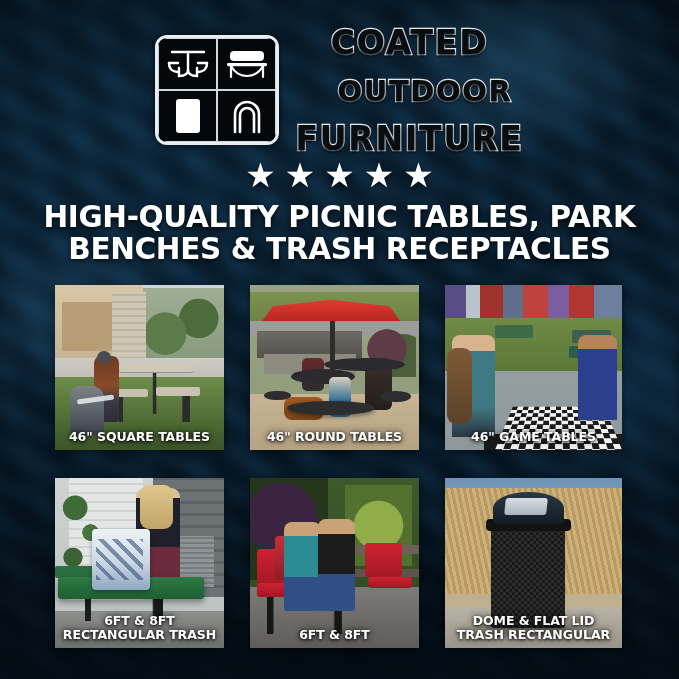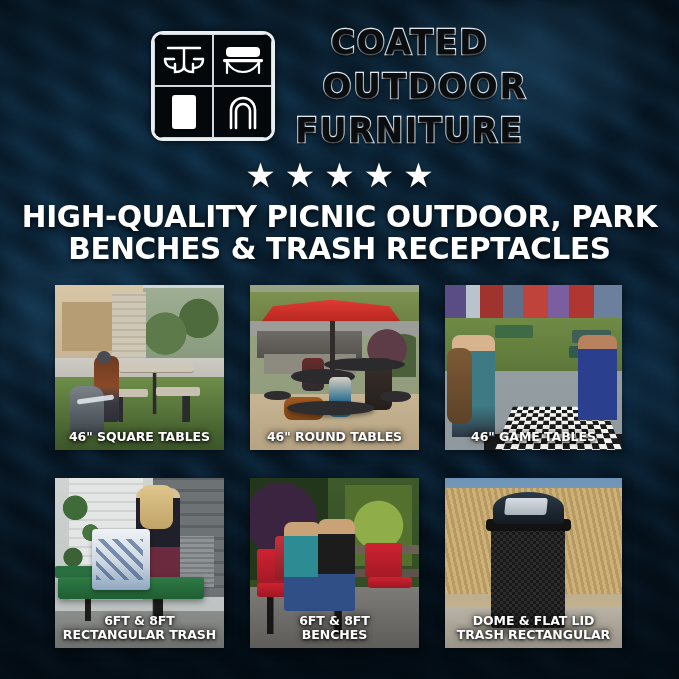--- a/index.html
+++ b/index.html
@@ -87,36 +87,36 @@
     position:relative;
     border:1.5px solid #cfd8de;
     display:flex; align-items:center; justify-content:center;
     background:#05080b;
   }
   .logo-cell svg{ display:block; }
 
   .wordmark{
     display:flex; flex-direction:column;
     align-items:center; justify-content:space-between;
-    gap:9px;
+    gap:16px;
     padding-top:2px;
   }
   .wm-line{
     font-family:"DejaVu Sans", sans-serif;
     font-weight:700;
     letter-spacing:.055em;
     line-height:1.04;
     color:#0a0d10;
     -webkit-text-stroke:2.4px #e8eef3;
     paint-order:stroke fill;
     text-shadow:0 2px 3px rgba(0,0,0,.8);
     white-space:nowrap;
   }
   .wm-1{ font-size:33px; }
-  .wm-2{ font-size:34px;margin-left:31px; }
+  .wm-2{ font-size:29px;margin-left:31px; }
   .wm-3{ font-size:33px; }
 
   
   .stars{
     position:absolute; left:0; right:0; top:158px;
     display:flex; align-items:center; justify-content:center;
     gap:9px;
   }
   .star{
     font-size:34px; line-height:1;
@@ -339,21 +339,21 @@
 
     <div class="stars">
       <span class="star">★</span>
       <span class="star">★</span>
       <span class="star">★</span>
       <span class="star">★</span>
       <span class="star">★</span>
     </div>
 
     <div class="headline">
-      <span class="hl-1">HIGH-QUALITY PICNIC OUTDOOR, PARK</span>
+      <span class="hl-1">HIGH-QUALITY PICNIC TABLES, PARK</span>
       <span class="hl-2">BENCHES &amp; TRASH RECEPTACLES</span>
     </div>
 
     <div class="grid">
 
       <div class="tile">
         <div class="scene">
           <div class="s1-sky"></div>
             <div class="s1-trees"></div>
             <div class="s1-house"></div>
@@ -454,21 +454,20 @@
             <div class="s5-back2"></div>
           <div class="s5-seat2"></div>
             <div class="s5-seat1"></div>
           <div class="s5-legs"></div>
           <div class="s5-pack"></div>
             <div class="s5-boy1"></div>
             <div class="s5-boy2"></div>
         </div>
         <div class="tile-label">
           <span>6FT &amp; 8FT</span>
-          <span class="lbl-2">BENCHES</span>
         </div>
       </div>
 
       <div class="tile">
         <div class="scene">
           <div class="s6-sky"></div>
             <div class="s6-grass"></div>
             <div class="s6-path"></div>
           <div class="s6-shadow"></div>
             <div class="s6-body"></div>

